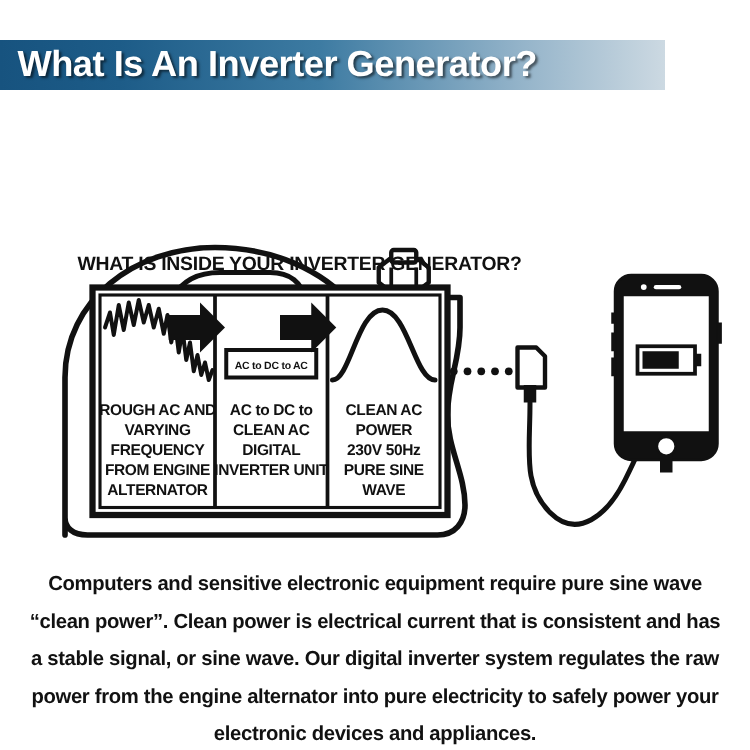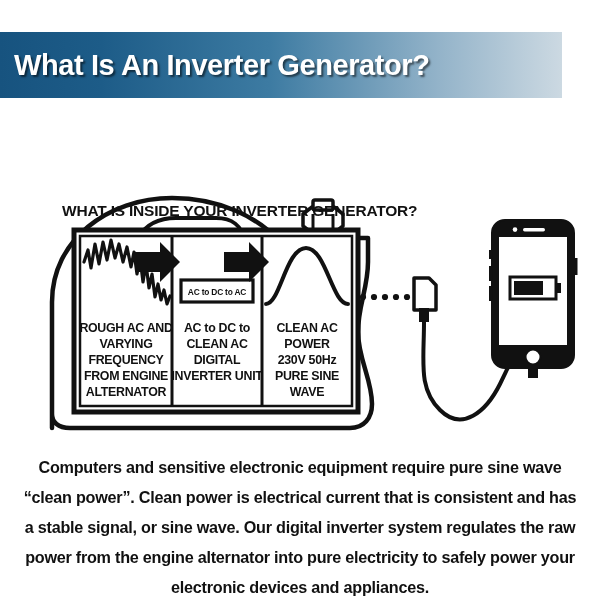--- a/index.html
+++ b/index.html
@@ -15,23 +15,22 @@
     font-family: "Liberation Sans", sans-serif;
     -webkit-font-smoothing: antialiased;
   }
 
   
   .banner {
     position: absolute;
     left: 0;
     top: 32px;
     width: 532px;
-    height: 66px;
+    height: 40px;
     background: linear-gradient(to right, #17537f 0%, #1d5c88 18%, #3d7ba2 48%, #93b3c9 78%, #ccd9e2 100%);
-    padding-left: 30px;
   }
   .banner-title {
     position: absolute;
     left: 14px;
     top: 50%;
     transform: translateY(-50%);
     color: #ffffff;
     font-size: 29px;
     font-weight: bold;
     letter-spacing: -0.4px;

